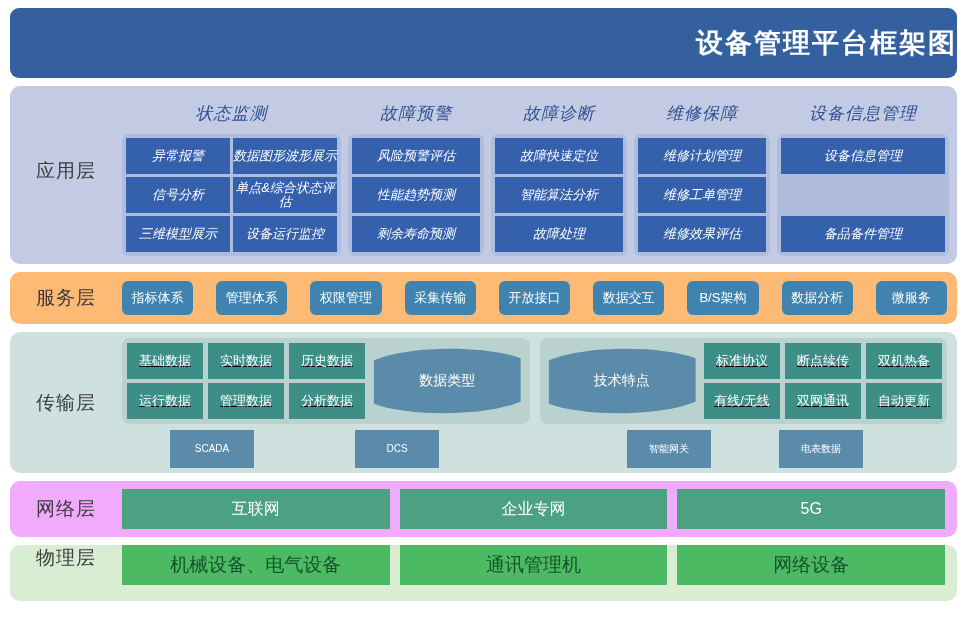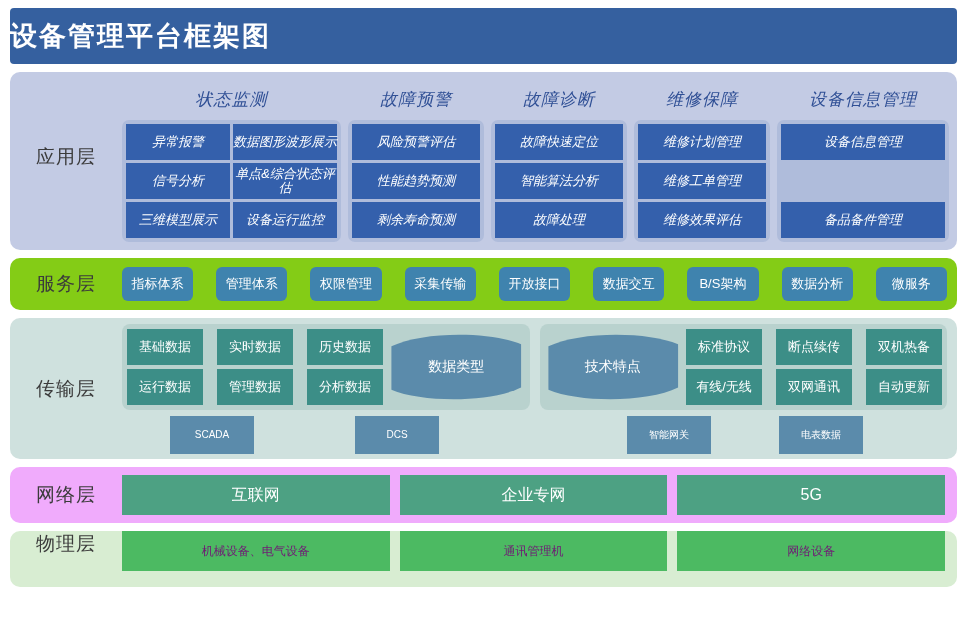--- a/index.html
+++ b/index.html
@@ -13,26 +13,26 @@
     position: relative;
     width: 967px; height: 635px;
     padding: 8px 10px 6px 10px;
     display: flex;
     flex-direction: column;
     gap: 8px;
   }
 
   
   .title-bar {
-    height: 56px;
+    height: 70px;
     background: #35609f;
-    border-radius: 4px;
-    display: flex;
-    align-items: center;
-    justify-content: flex-start;
+    border-radius: 9px;
+    display: flex;
+    align-items: center;
+    justify-content: flex-end;
     flex: 0 0 auto;
   }
   .title-bar .title-text {
     color: #ffffff;
     font-size: 27px;
     font-weight: bold;
     letter-spacing: 2px;
   }
 
   
@@ -103,21 +103,21 @@
     display: flex;
     align-items: center;
     justify-content: center;
     text-align: center;
     line-height: 1.1;
   }
   .app-item.empty { background: transparent; }
 
   
   .layer-svc {
-    background: #84cc16;
+    background: #fdba74;
     height: 52px;
     align-items: center;
     padding-right: 10px;
   }
   .svc-items {
     flex: 1 1 auto;
     display: flex;
     gap: 23px;
     align-items: center;
   }
@@ -146,22 +146,23 @@
   .trans-panel {
     flex: 1 1 0;
     background: #b9d2ce;
     border-radius: 8px;
     padding: 5px;
     display: flex;
     gap: 5px;
     align-items: stretch;
   }
   .trans-grid {
-    display: flex; gap: 14px;
+    display: flex; gap: 5px;
     flex: 0 0 auto;
+    text-decoration: underline;
   }
   .trans-col { display: flex; flex-direction: column; gap: 4px; width: 76px; }
   .trans-item {
     flex: 1 1 0;
     background: #3c8e87;
     color: #ffffff;
     font-size: 13px;
     display: flex;
     align-items: center;
     justify-content: center;
@@ -221,22 +222,22 @@
     background: #d8edd2;
     height: 56px;
     align-items: flex-start;
     padding-right: 12px;
   }
   .phys-items { flex: 1 1 auto; display: flex; gap: 10px; }
   .phys-item {
     flex: 1 1 0;
     height: 40px;
     background: #4cba62;
-    color: #701a75;
-    font-size: 12px;
+    color: #14532d;
+    font-size: 19px;
     display: flex;
     align-items: center;
     justify-content: center;
   }
 </style>
 </head>
 <body>
 
 <div id="page">
 

